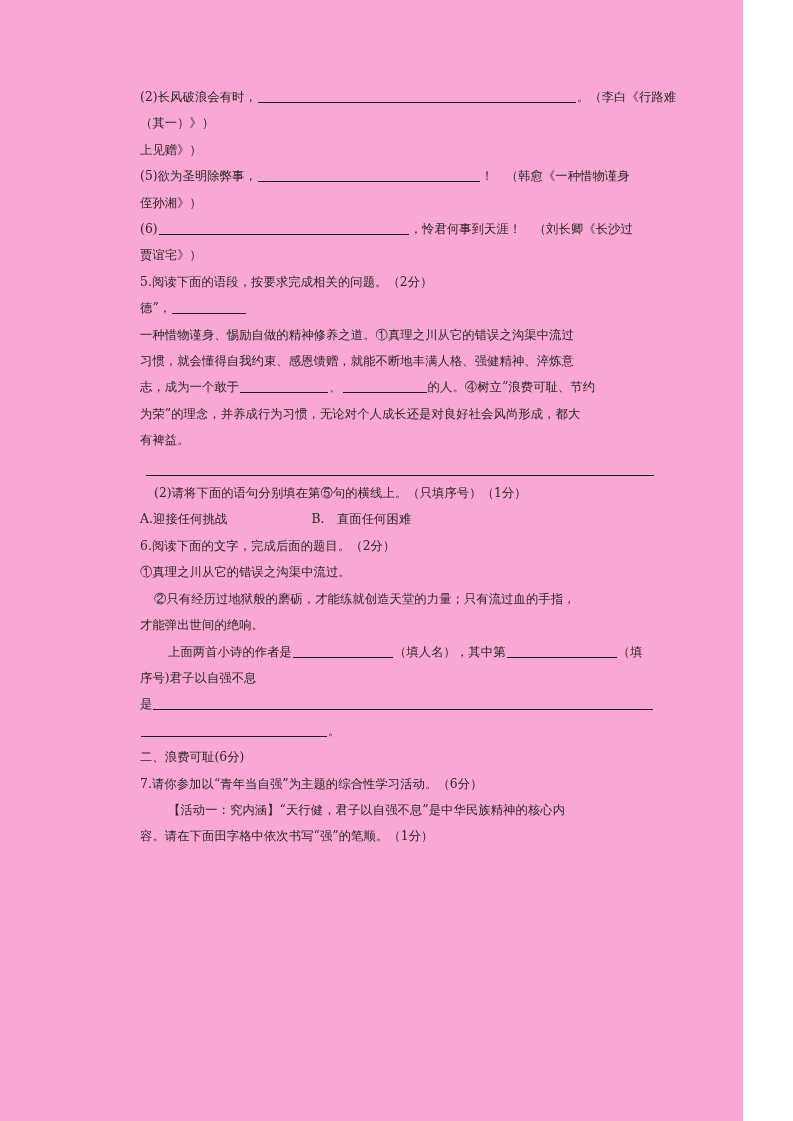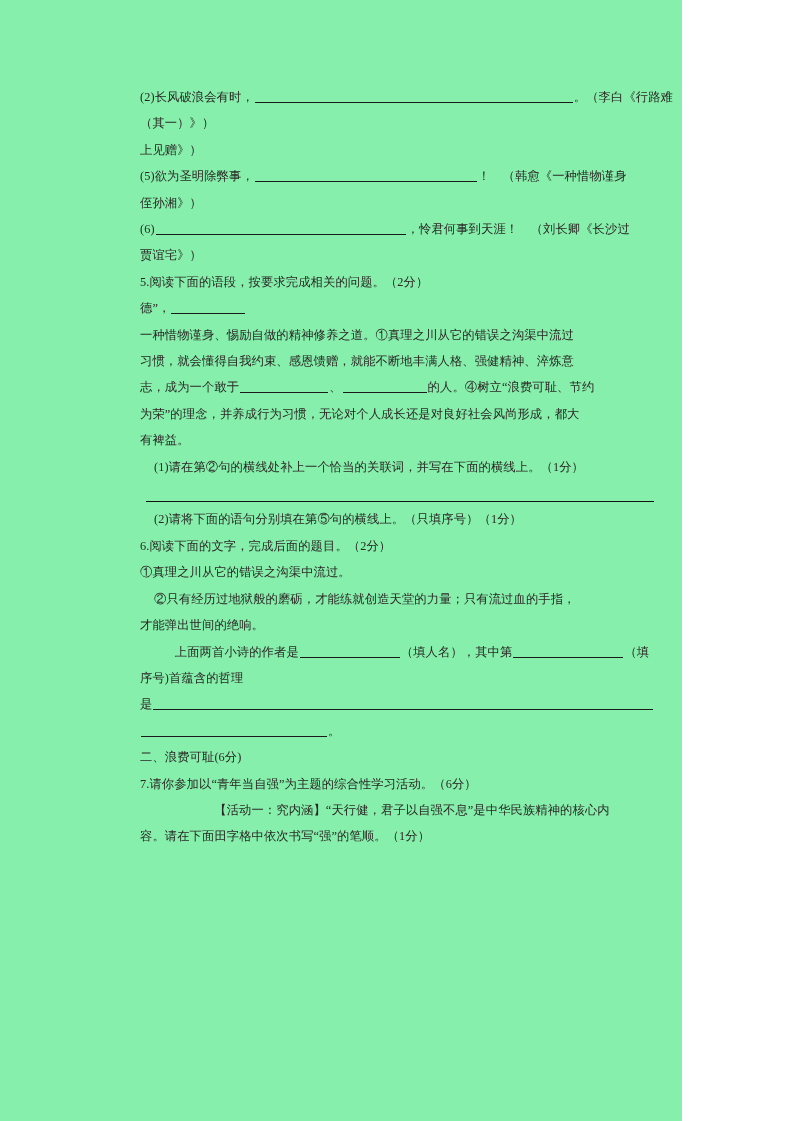--- a/index.html
+++ b/index.html
@@ -12,40 +12,39 @@
     height: 1121px;
     position: relative;
     font-family: "DejaVu Serif", "Liberation Serif", serif;
     color: #231f20;
     overflow: hidden;
   }
   .page {
     position: absolute;
     left: 0;
     top: 0;
-    width: 682px;
+    width: 743px;
     height: 1121px;
-    background: #86efac;
-    font-family: Liberation Serif, serif;
+    background: #f9a8d4;
   }
   .content {
     position: absolute;
     left: 140px;
     top: 84px;
     width: 516px;
   }
   .line {
     font-size: 12.3px;
     line-height: 26.4px;
     white-space: nowrap;
     letter-spacing: 0.1px;
     color: #2a2724;
   }
   .indent-em { padding-left: 14px; }
-  .indent-em2 { padding-left: 28px; text-align: center; }
+  .indent-em2 { padding-left: 28px; }
 
   
   .blk {
     display: inline-block;
     border-bottom: 1px solid #1a1a1a;
     height: 13px;
     vertical-align: -2px;
     margin: 0 1px;
   }
   .rule-row {
@@ -90,34 +89,36 @@
       <span>德”，</span><span class="blk" style="width:74px"></span>
     </div>
     <div class="line">一种惜物谨身、惕励自做的精神修养之道。①真理之川从它的错误之沟渠中流过</div>
     <div class="line">习惯，就会懂得自我约束、感恩馈赠，就能不断地丰满人格、强健精神、淬炼意</div>
     <div class="line">
       <span>志，成为一个敢于</span><span class="blk" style="width:88px"></span><span>、</span><span class="blk" style="width:84px"></span><span>的人。④树立“浪费可耻、节约</span>
     </div>
     <div class="line">为荣”的理念，并养成行为习惯，无论对个人成长还是对良好社会风尚形成，都大</div>
     <div class="line">有裨益。</div>
 
-    <div class="line indent-em">(1)请在第②句的横线处补上一个恰当的关联词，并写在下面的横线上。（1分）</div>
     <div class="rule-row">
       <div class="answer-rule-full"></div>
     </div>
     <div class="line indent-em">(2)请将下面的语句分别填在第⑤句的横线上。（只填序号）（1分）</div>
+    <div class="line">
+      <span>A.迎接任何挑战</span><span class="sp"></span><span class="sp"></span><span class="sp"></span><span class="sp"></span><span class="sp"></span><span class="sp"></span><span class="sp"></span><span class="sp"></span><span class="sp"></span><span class="sp"></span><span class="sp"></span><span class="sp"></span><span>B.　直面任何困难</span>
+    </div>
 
     <div class="line">6.阅读下面的文字，完成后面的题目。（2分）</div>
     <div class="line">①真理之川从它的错误之沟渠中流过。</div>
     <div class="line indent-em">②只有经历过地狱般的磨砺，才能练就创造天堂的力量；只有流过血的手指，</div>
     <div class="line">才能弹出世间的绝响。</div>
     <div class="line indent-em2">
       <span>上面两首小诗的作者是</span><span class="blk" style="width:100px"></span><span>（填人名），其中第</span><span class="blk" style="width:110px"></span><span>（填</span>
     </div>
-    <div class="line">序号)首蕴含的哲理</div>
+    <div class="line">序号)君子以自强不息</div>
     <div class="line">
       <span>是</span><span class="blk" style="width:500px"></span>
     </div>
     <div class="line">
       <span class="blk" style="width:186px"></span><span>。</span>
     </div>
 
     <div class="line">二、浪费可耻(6分)</div>
     <div class="line">7.请你参加以“青年当自强”为主题的综合性学习活动。（6分）</div>
     <div class="line indent-em2">【活动一：究内涵】“天行健，君子以自强不息”是中华民族精神的核心内</div>

